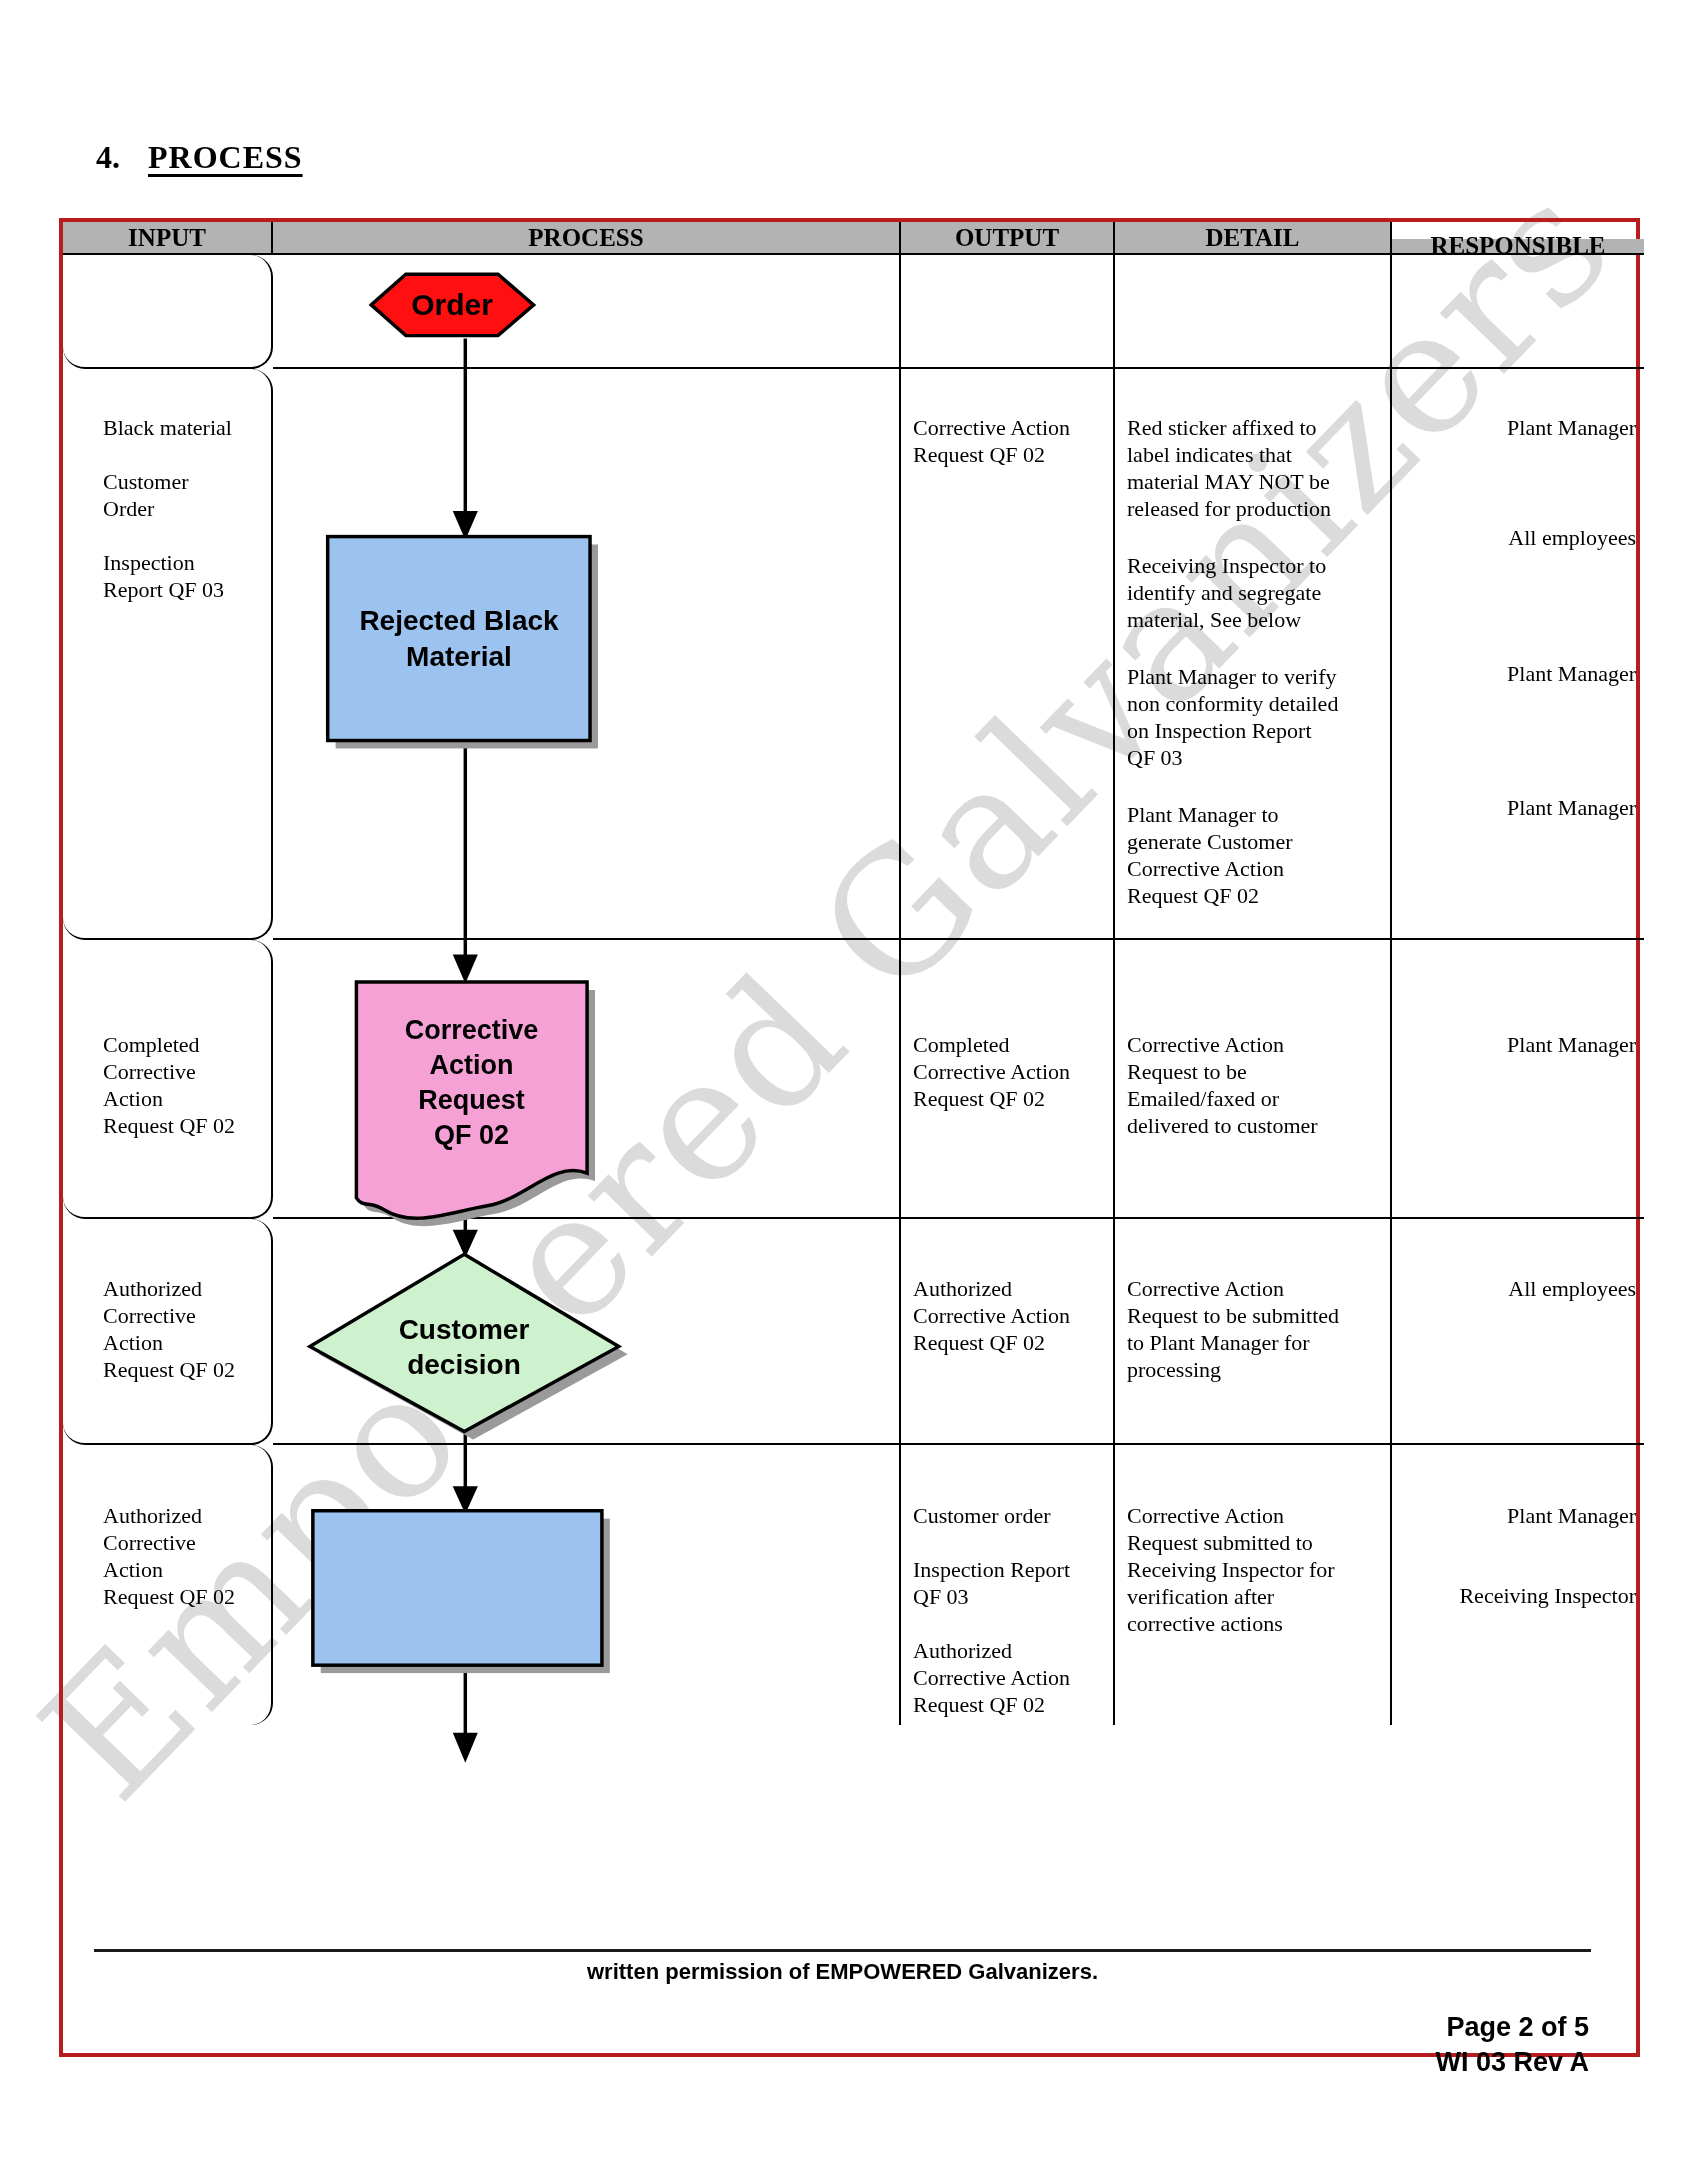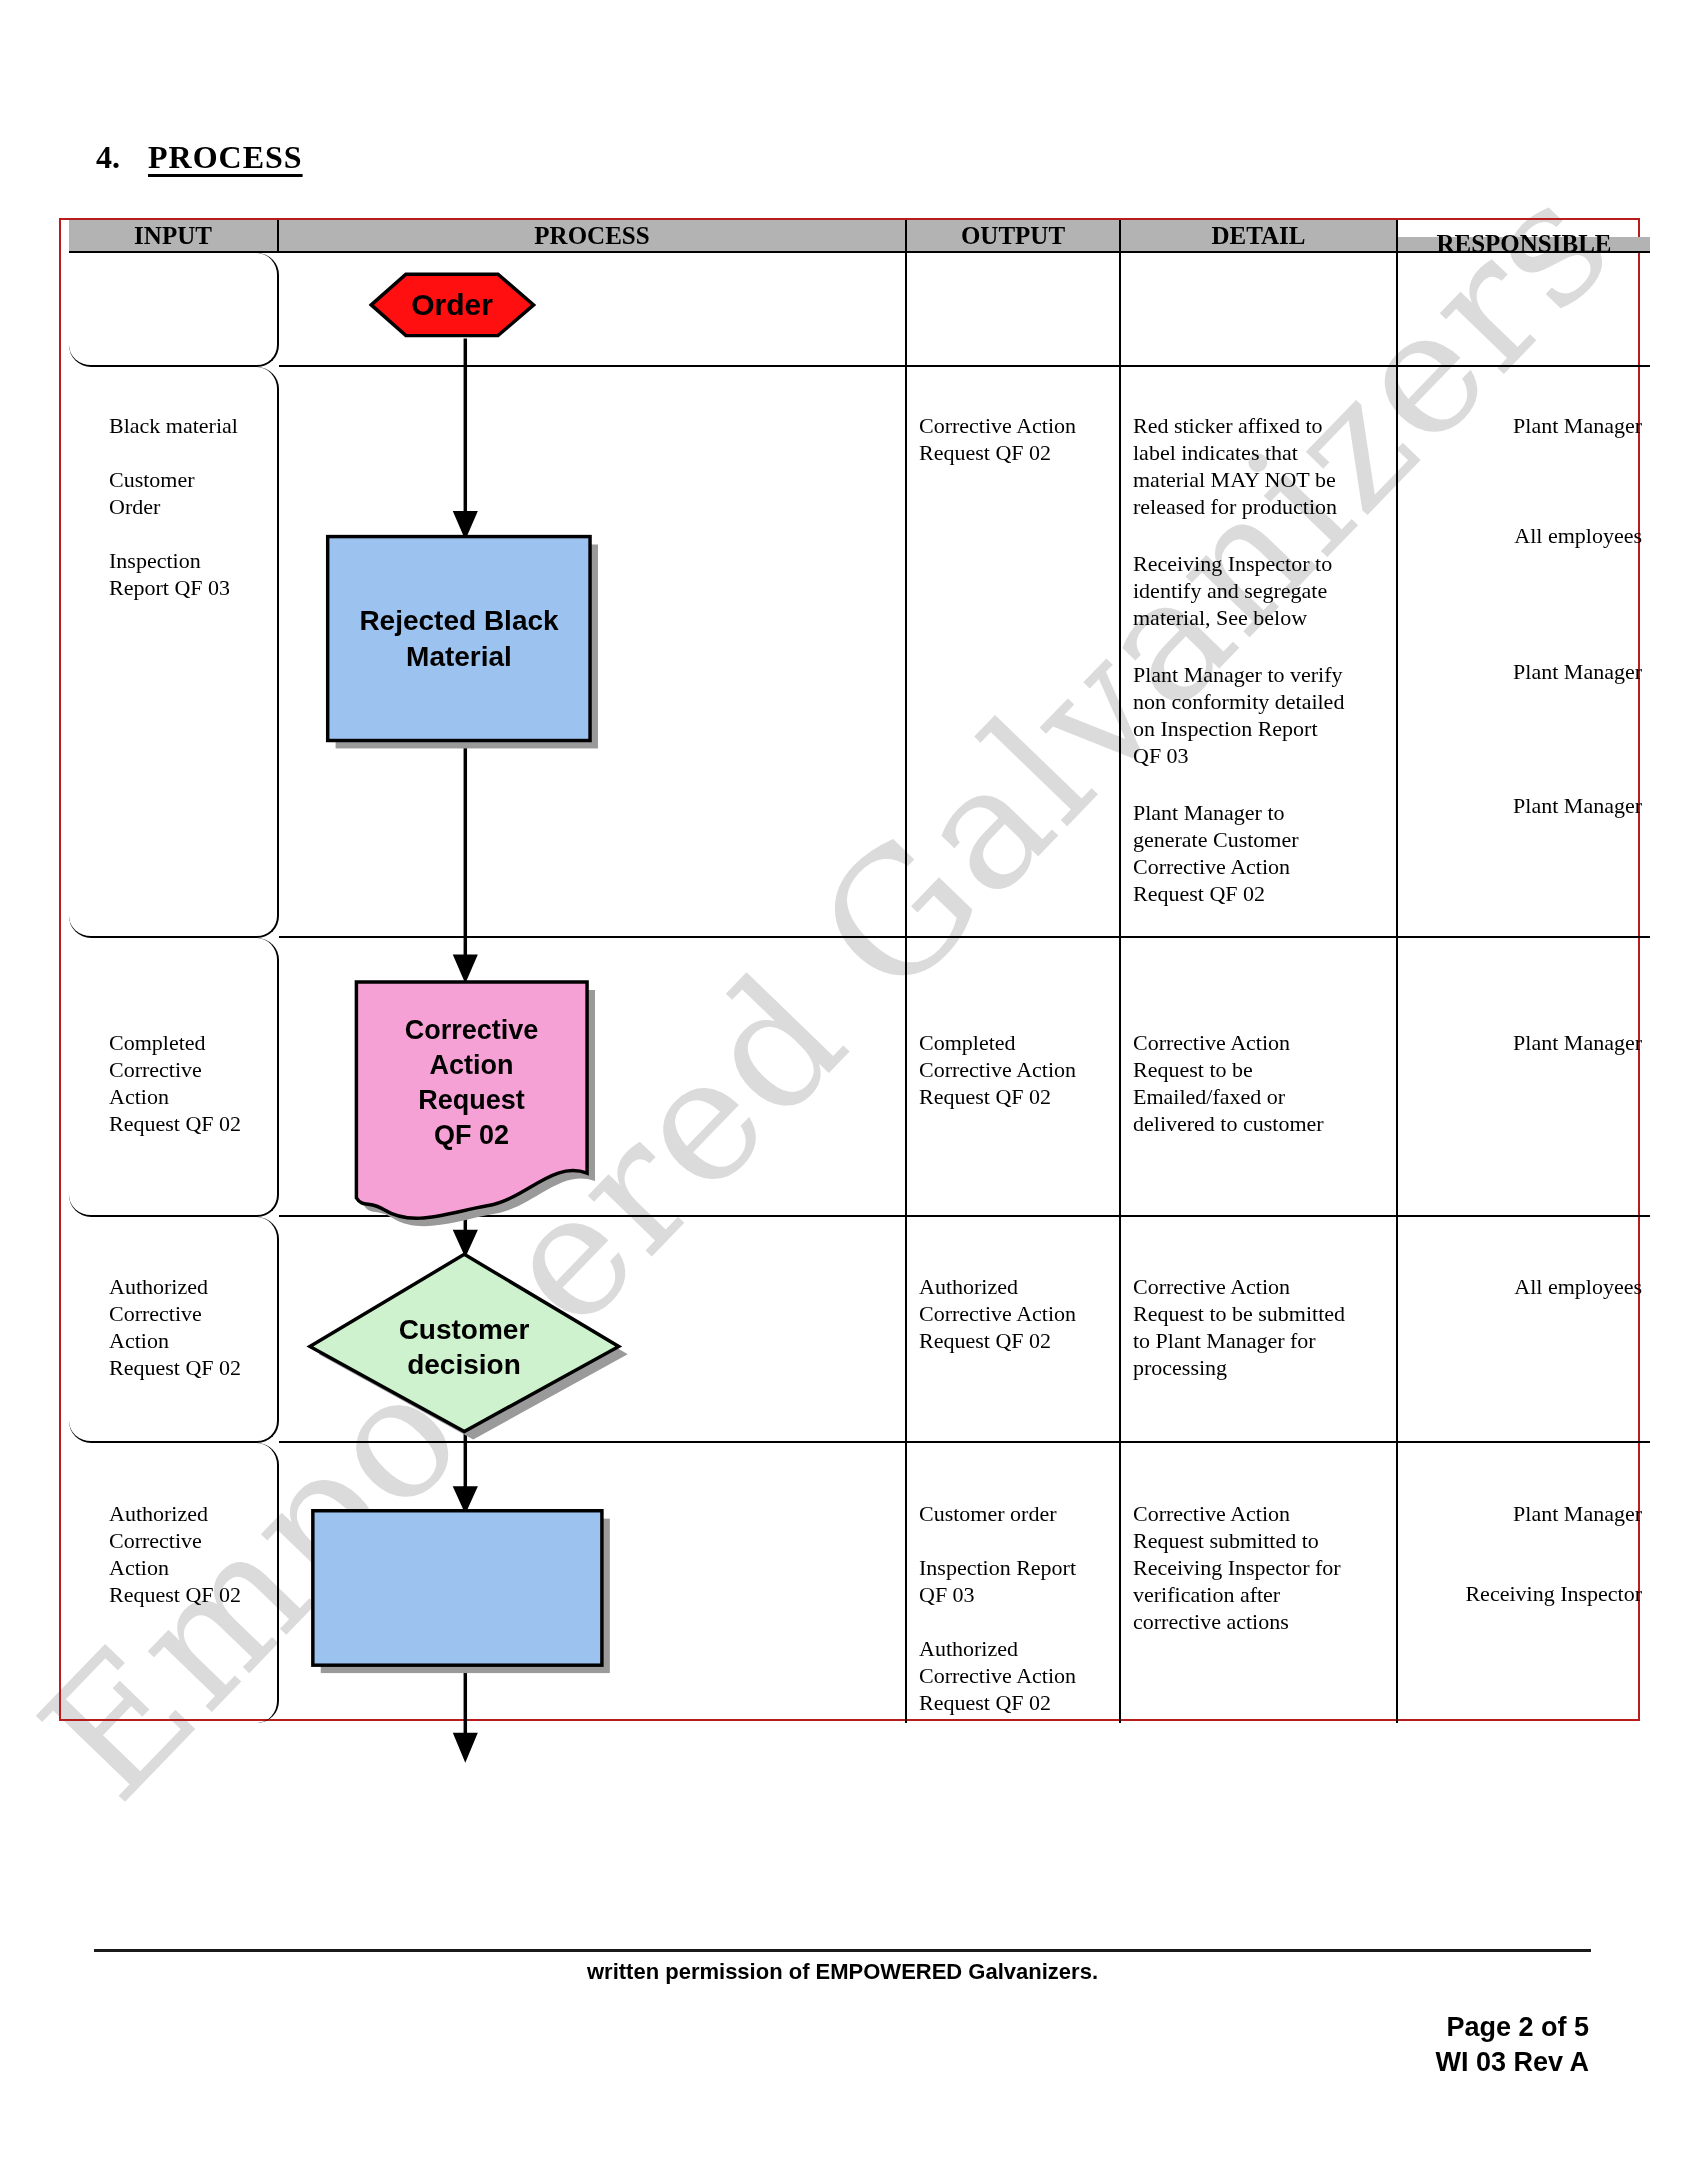--- a/index.html
+++ b/index.html
@@ -27,29 +27,28 @@
   .doc-title{
     position:absolute;left:96px;top:139px;
     font-size:32px;font-weight:bold;z-index:3;
     font-family:"Liberation Serif", serif;
   }
   .doc-title .num{margin-right:28px;}
   .doc-title .txt{text-decoration:underline;text-decoration-thickness:3px;text-underline-offset:6px;letter-spacing:1px;}
   
   .ptable{
     position:absolute;left:59px;top:218px;
-    width:1581px;height:1503px;
+    width:1581px;height:1839px;
     display:grid;
     grid-template-columns:210px 628px 214px 277px 252px;
     grid-template-rows:33px 114px 571px 279px 226px 280px;
-    border:2px solid #b91c1c;
+    border:4px solid #b91c1c;
     box-sizing:border-box;
     z-index:2;
     background:transparent;
-    padding-left:8px;
   }
   .cell{
     border-right:2px solid #000;
     border-bottom:2px solid #000;
     box-sizing:border-box;
     font-size:22px;line-height:27px;
     display:flex;flex-direction:column;align-items:flex-start;
     background:transparent;
   }
   .cell.lastcol{border-right:none;align-items:flex-end;}

